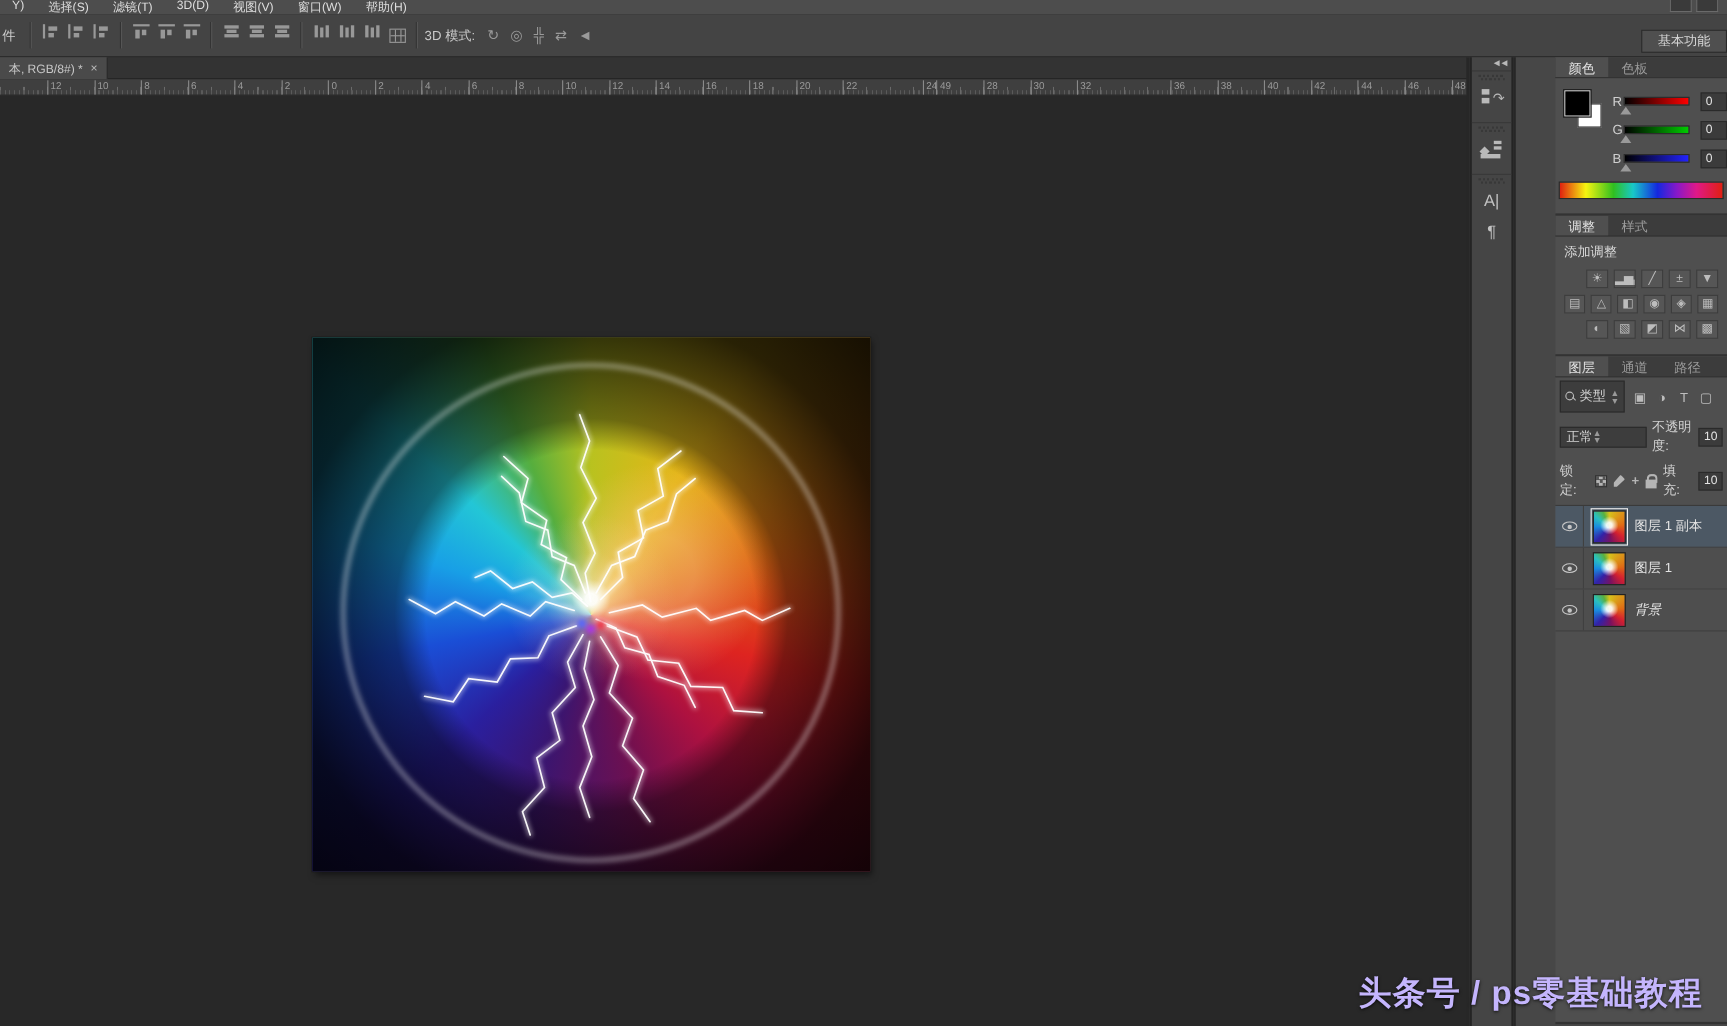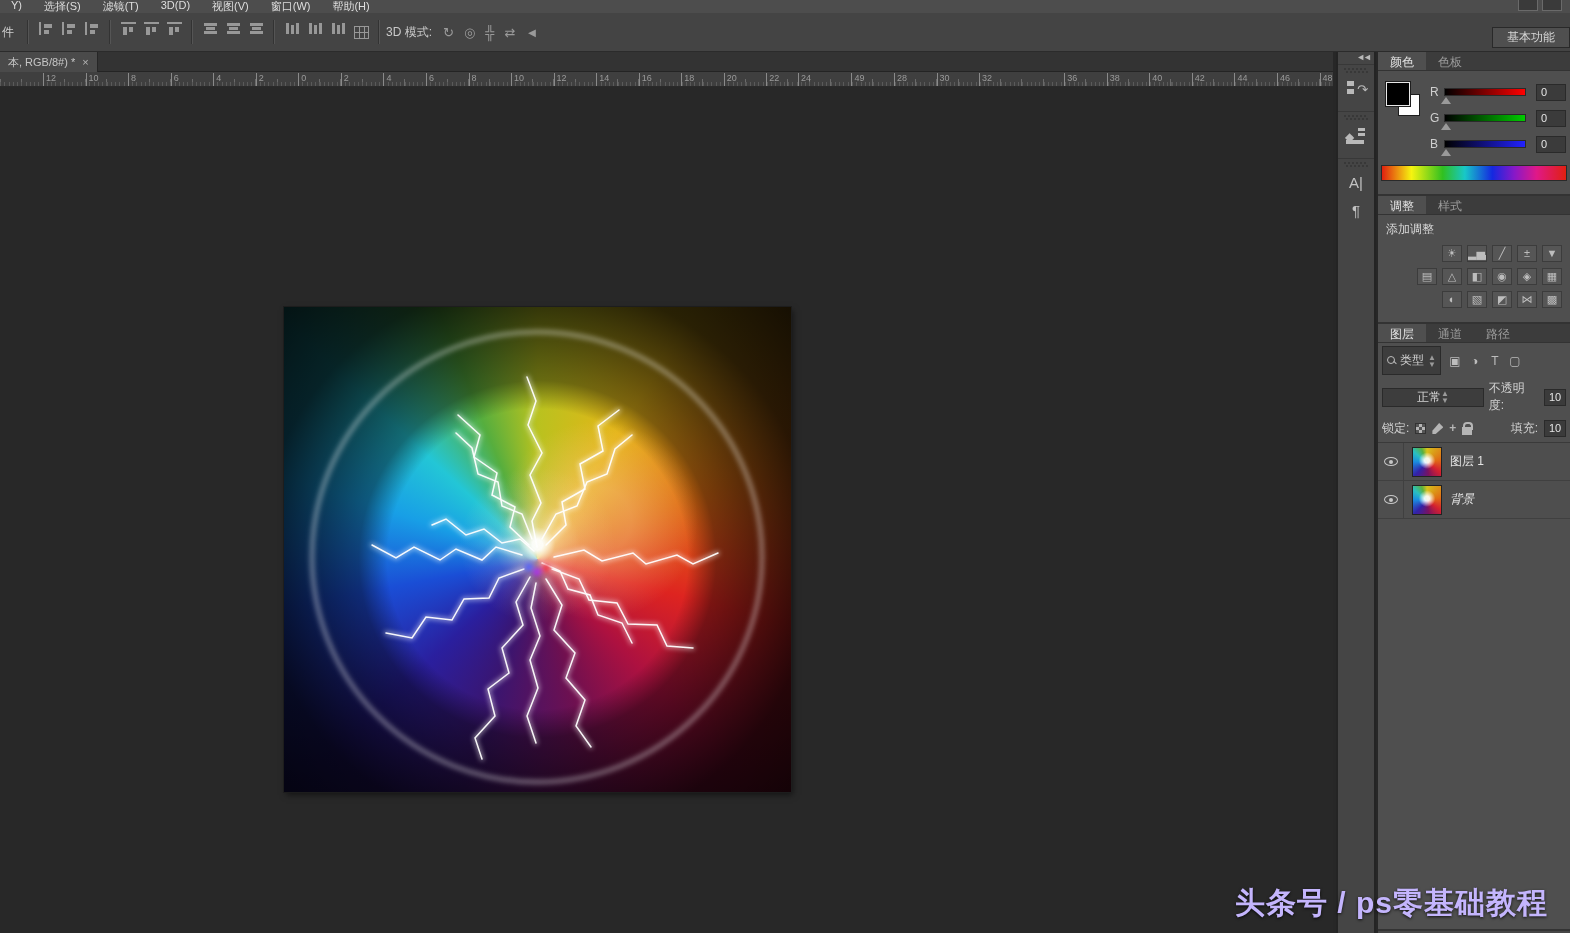--- a/index.html
+++ b/index.html
@@ -75,21 +75,21 @@
                repeating-linear-gradient(to right,#383838 0 2px,transparent 2px 4px) 2px 3px/100% 2px no-repeat; }
   .dock-icon { display:block; width:24px; height:24px; margin:4px auto; color:#c2c2c2; font-size:15px;
     line-height:24px; text-align:center; }
   .di-history { background:linear-gradient(#b9b9b9 0 0) 3px 4px/7px 5px no-repeat,linear-gradient(#b9b9b9 0 0) 3px 12px/7px 5px no-repeat; position:relative; }
   .di-history::after { content:"↷"; position:absolute; right:0; top:1px; font-size:13px; color:#b9b9b9; }
   .di-3d { background:linear-gradient(#b9b9b9 0 0) 14px 4px/7px 3px no-repeat,linear-gradient(#b9b9b9 0 0) 14px 9px/7px 3px no-repeat,
            linear-gradient(#b9b9b9 0 0) 2px 16px/18px 4px no-repeat; position:relative; }
   .di-3d::after { content:"◆"; position:absolute; left:1px; top:1px; font-size:12px; color:#b9b9b9; }
 
   
-  .panels { position:absolute; left:1378px; top:52px; width:192px; height:881px; background:#474747; color:#d2d2d2; font-size:12px; }
+  .panels { position:absolute; left:1378px; top:52px; width:192px; height:881px; background:#474747; color:#d2d2d2; font-size:12px;padding-left:36px; }
   .ptabs { height:19px; background:#3c3c3c; display:flex; border-bottom:1px solid #333; }
   .ptab { padding:2px 12px 0; color:#9b9b9b; }
   .ptab.active { background:#4f4f4f; color:#e2e2e2; }
   .psection { border-bottom:2px solid #333; background:#4f4f4f; }
 
   
   .swatch-wrap { position:absolute; left:8px; top:30px; width:34px; height:34px; }
   .bg-swatch { position:absolute; left:12px; top:12px; width:22px; height:22px; background:#fff; border:1px solid #1e1e1e; }
   .fg-swatch { position:absolute; left:0; top:0; width:24px; height:24px; background:#000; border:1px solid #e8e8e8; outline:1px solid #1e1e1e; }
   .chan-rows { margin:8px 0 0 52px; }
@@ -116,21 +116,21 @@
   
   .filter-row { display:flex; align-items:center; gap:6px; padding:3px 4px; }
   .kind-select { display:flex; align-items:center; gap:4px; background:#3d3d3d; border:1px solid #2a2a2a;
     height:29px; padding:0 4px; }
   .icon-search { position:relative; width:9px; height:9px; }
   .icon-search::before { content:""; position:absolute; left:0; top:0; width:6px; height:6px; border:1px solid #bbb; border-radius:50%; }
   .icon-search::after { content:""; position:absolute; left:6px; top:6px; width:4px; height:1px; background:#bbb; transform:rotate(45deg); }
   .stepper { color:#9a9a9a; font-size:8px; line-height:7px; }
   .kf-icon { color:#bdbdbd; font-size:12px; width:16px; text-align:center; }
   .blend-row { display:flex; align-items:center; gap:5px; padding:2px 4px 4px; }
-  .blend-select { display:flex; justify-content:center; align-items:center; width:104px; height:19px;
+  .blend-select { display:flex; justify-content:flex-start; align-items:center; width:104px; height:19px;
     background:#3d3d3d; border:1px solid #2a2a2a; padding:0 5px; }
   .lock-row { display:flex; align-items:center; gap:6px; padding:2px 4px 5px; border-bottom:1px solid #3a3a3a; }
   .icon-checker { width:11px; height:11px; background:repeating-conic-gradient(#b5b5b5 0 25%, #555 0 50%) 0 0/6px 6px; border:1px solid #333; }
   .icon-brush { width:11px; height:11px; background:#b5b5b5; clip-path:polygon(62% 0,100% 38%,30% 100%,0 100%,0 70%); }
   .icon-move { color:#b5b5b5; font-size:12px; font-weight:bold; line-height:11px; }
   .icon-lock { position:relative; width:10px; height:8px; background:#b5b5b5; margin-top:5px; }
   .icon-lock::before { content:""; position:absolute; left:1px; top:-5px; width:6px; height:6px;
     border:2px solid #b5b5b5; border-bottom:none; border-radius:4px 4px 0 0; }
   .layer-row { display:flex; align-items:center; height:38px; background:#4e4e4e; border-bottom:1px solid #404040; }
   .layer-row.selected { background:#4c5864; }
@@ -200,21 +200,21 @@
         <span class="ruler-label" style="left: 383.4px;">4</span>
         <span class="ruler-label" style="left: 425.95px;">6</span>
         <span class="ruler-label" style="left: 468.5px;">8</span>
         <span class="ruler-label" style="left: 511.05px;">10</span>
         <span class="ruler-label" style="left: 553.6px;">12</span>
         <span class="ruler-label" style="left: 596.15px;">14</span>
         <span class="ruler-label" style="left: 638.7px;">16</span>
         <span class="ruler-label" style="left: 681.25px;">18</span>
         <span class="ruler-label" style="left: 723.8px;">20</span>
         <span class="ruler-label" style="left: 766.35px;">22</span>
-        <span class="ruler-label" style="left: 798px;">24</span>
+        <span class="ruler-label" style="left: 839px;">24</span>
         <span class="ruler-label" style="left: 851.45px;">49</span>
         <span class="ruler-label" style="left: 894px;">28</span>
         <span class="ruler-label" style="left: 936.55px;">30</span>
         <span class="ruler-label" style="left: 979.1px;">32</span>
         <span class="ruler-label" style="left: 1031px; margin-top: 30px;">34</span>
         <span class="ruler-label" style="left: 1064.2px;">36</span>
         <span class="ruler-label" style="left: 1106.75px;">38</span>
         <span class="ruler-label" style="left: 1149.3px;">40</span>
         <span class="ruler-label" style="left: 1191.85px;">42</span>
         <span class="ruler-label" style="left: 1234.4px;">44</span>
@@ -392,20 +392,27 @@
       <div class="lock-row">
         <span>锁定:</span>
         <span class="icon-checker"></span>
         <span class="icon-brush"></span>
         <span class="icon-move">+</span>
         <span class="icon-lock"></span>
         <span style="margin-left:auto;">填充:</span>
         <span class="chan-value" style="width:22px;margin-left:0;">10</span>
       </div>
       <div id="layer-rows">
+          <div class="layer-row selected">
+            <span class="eye-box">
+              <span class="icon-eye"></span>
+            </span>
+            <span class="layer-thumb selected-thumb"></span>
+            <span class="layer-name">图层 1 副本</span>
+          </div>
           <div class="layer-row">
             <span class="eye-box">
               <span class="icon-eye"></span>
             </span>
             <span class="layer-thumb"></span>
             <span class="layer-name">图层 1</span>
           </div>
           <div class="layer-row">
             <span class="eye-box">
               <span class="icon-eye"></span>

